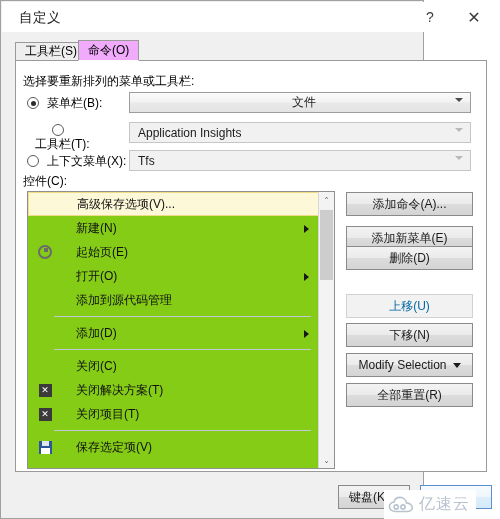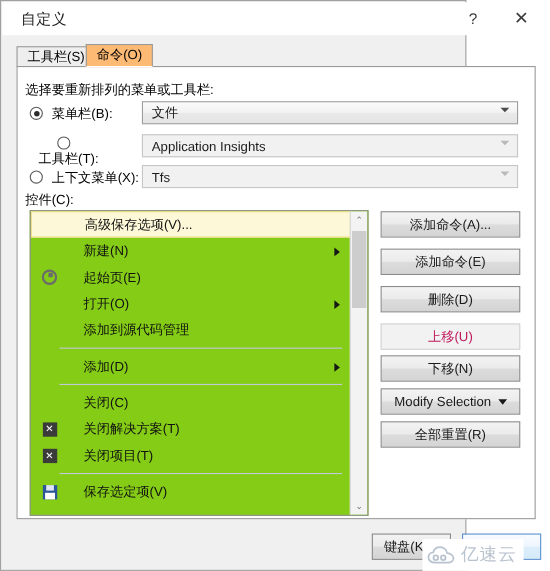--- a/index.html
+++ b/index.html
@@ -44,21 +44,21 @@
     display:flex;align-items:center;justify-content:center;
     font-size:12px;color:#000;
     padding:0 9px;
     border:1px solid #9a9a9a;
   }
   .tab-inactive{
     left:0;background:#eeeeee;border-bottom:1px solid #9a9a9a;
     top:2px;height:19px;
   }
   .tab-active{
-    left:63px;background:#fdba74;border-bottom:1px solid #ffffff;
+    left:63px;background:#f0abfc;border-bottom:1px solid #ffffff;
     z-index:3;
   }
   
   .tabpage{
     position:absolute;left:14px;top:59px;width:472px;height:412px;
     background:#ffffff;border:1px solid #9a9a9a;box-sizing:border-box;
   }
 
   
   .lbl-static{
@@ -80,20 +80,21 @@
   .radio-row .rl{margin-left:8px;font-size:12px;white-space:nowrap;}
 
   .combo{
     position:absolute;left:128px;width:342px;height:21px;
     box-sizing:border-box;border:1px solid #aaaaaa;
     display:flex;align-items:center;
   }
   .combo.enabled{
     background:linear-gradient(to bottom,#fbfbfb 0%,#f2f2f2 48%,#e9e9e9 52%,#e4e4e4 100%);
     border-color:#9d9d9d;
+    justify-content:center;
   }
   .combo.disabled{
     background:#f1f1f1;border-color:#c6c6c6;
   }
   .combo .ctext{
     padding-left:8px;font-size:12px;color:#1b1b1b;
     white-space:nowrap;overflow:hidden;
   }
   .combo .carrow{
     position:absolute;right:7px;top:5px;
@@ -175,21 +176,21 @@
     position:absolute;left:345px;width:127px;height:24px;
     box-sizing:border-box;
     border:1px solid #8a8a8a;
     background:linear-gradient(to bottom,#f3f3f3 0%,#ebebeb 48%,#dcdcdc 52%,#d4d4d4 100%);
     font-size:12px;color:#1a1a1a;
     display:flex;align-items:center;justify-content:center;
     font-family:"Liberation Sans","DejaVu Sans",sans-serif;
     cursor:default;
   }
   .btn.disabled{
-    background:#f2f2f2;border-color:#d2d2d2;color:#be185d;
+    background:#f2f2f2;border-color:#d2d2d2;color:#0369a1;
   }
   .btn .dd{
     margin-left:6px;width:0;height:0;
     border-left:4px solid transparent;border-right:4px solid transparent;
     border-top:5px solid #1a1a1a;display:inline-block;
   }
 
   
   .btn-bottom{
     position:absolute;height:24px;width:72px;
@@ -323,23 +324,23 @@
       <div class="vs-btn vs-up">⌃</div>
       <div class="vs-thumb"></div>
       <div class="vs-btn vs-down">⌄</div>
     </div>
   </div>
 
   <div class="btn" style="top:191px;">
       <span>添加命令(A)...</span>
     </div>
   <div class="btn" style="top:225px;">
-      <span>添加命令(E)</span>
-    </div>
-  <div class="btn" style="top:259px;">
+      <span>添加新菜单(E)</span>
+    </div>
+  <div class="btn" style="top:245px;">
       <span>删除(D)</span>
     </div>
   <div class="btn disabled" style="top:293px;">
       <span>上移(U)</span>
     </div>
   <div class="btn" style="top:322px;">
       <span>下移(N)</span>
     </div>
   <div class="btn" style="top:352px;">
       <span>Modify Selection</span>

